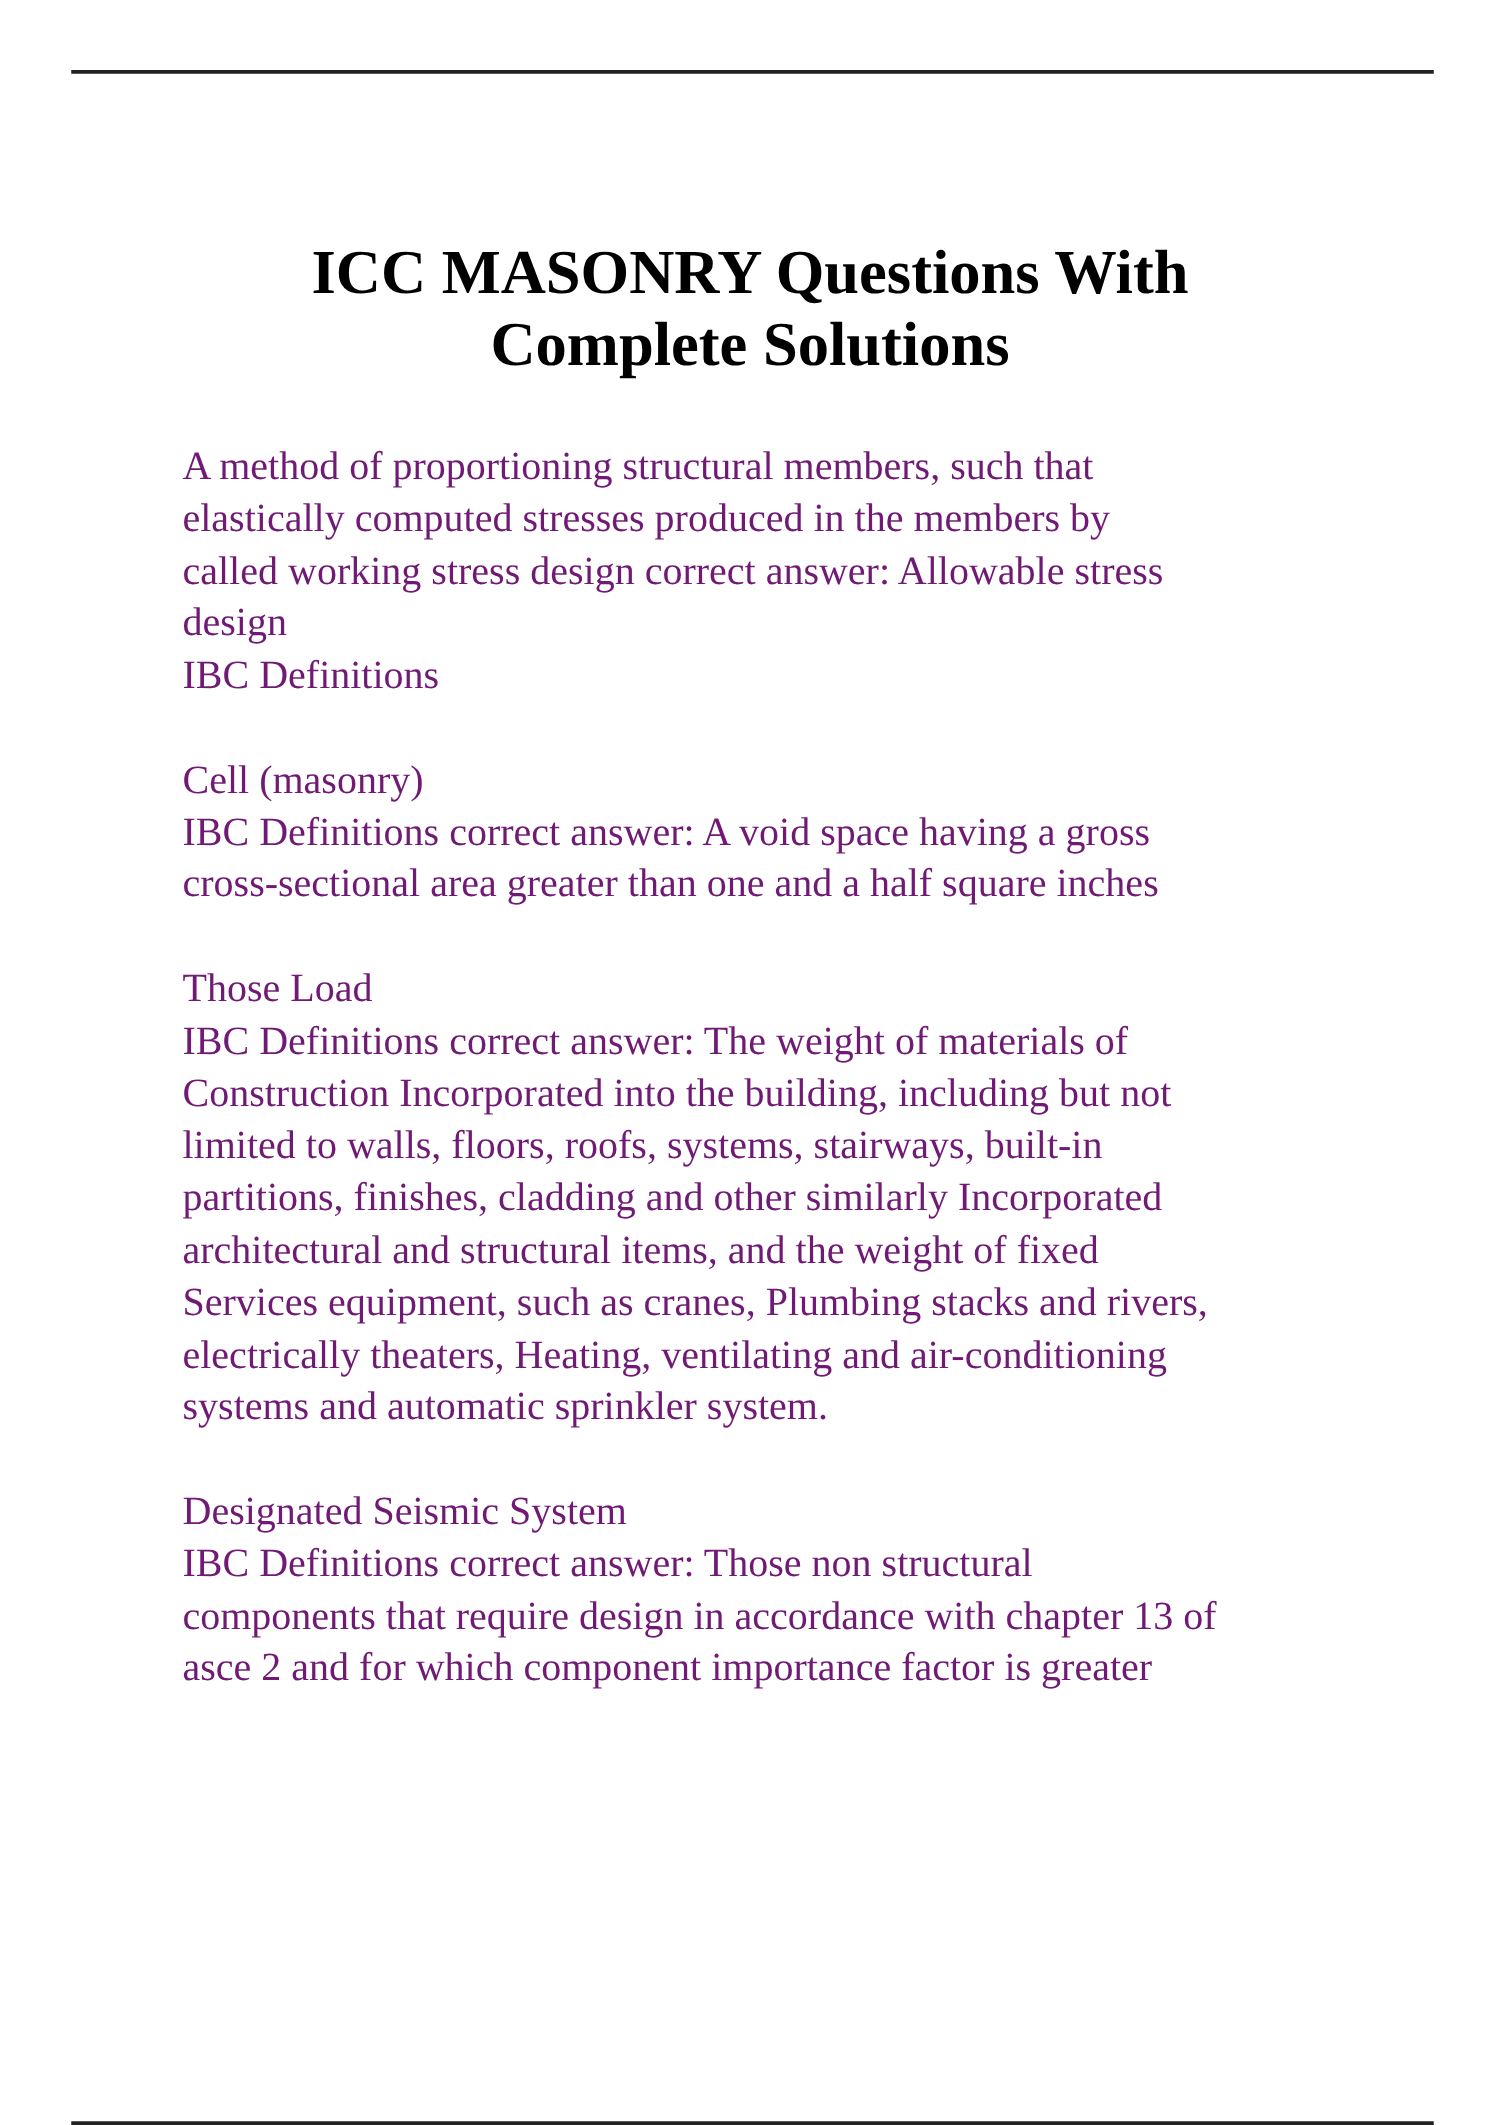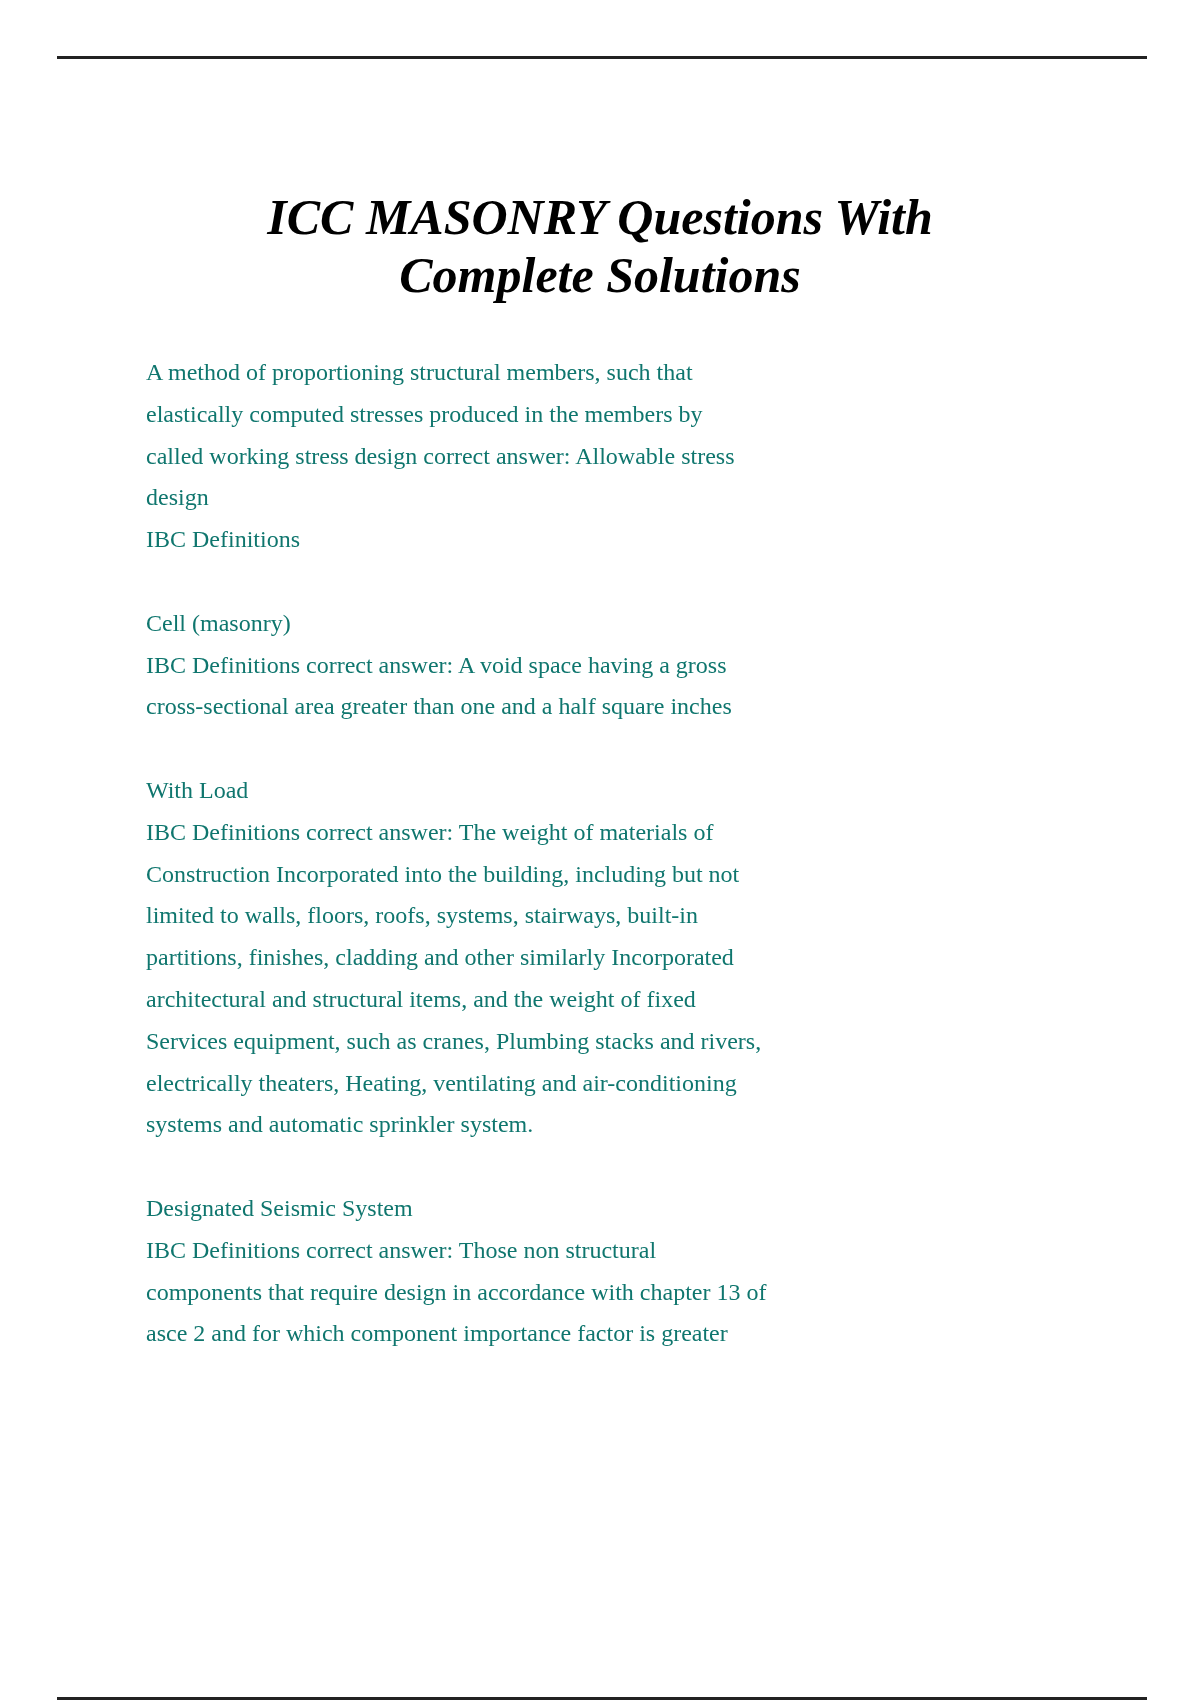--- a/index.html
+++ b/index.html
@@ -28,30 +28,30 @@
       position: absolute;
       top: 188px;
       left: 0;
       width: 1200px;
       text-align: center;
       font-weight: bold;
       font-size: 50px;
       line-height: 58px;
       color: #000000;
     }
-    .title span { display: block; font-style: italic; }
+    .title span { display: block; }
 
     .content {
       position: absolute;
       top: 352px;
       left: 146px;
       width: 960px;
-      font-size: 24px;
+      font-size: 32px;
       line-height: 41.8px;
-      color: #0f766e;
+      color: #701a75;
     }
     .entry { margin-bottom: 41.8px; }
     .line { display: block; white-space: nowrap; }
   </style>
 </head>
 <body>
 
 <div class="rule rule-top"></div>
 
 <h1 class="title">
@@ -68,21 +68,21 @@
     <span class="line">IBC Definitions</span>
   </div>
 
   <div class="entry">
     <span class="line">Cell (masonry)</span>
     <span class="line">IBC Definitions correct answer:  A void space having a gross</span>
     <span class="line">cross-sectional area greater than one and a half square inches</span>
   </div>
 
   <div class="entry">
-    <span class="line">With Load</span>
+    <span class="line">Those Load</span>
     <span class="line">IBC Definitions correct answer:  The weight of materials of</span>
     <span class="line">Construction Incorporated into the building, including but not</span>
     <span class="line">limited to walls, floors, roofs, systems, stairways, built-in</span>
     <span class="line">partitions, finishes, cladding and other similarly Incorporated</span>
     <span class="line">architectural and structural items, and the weight of fixed</span>
     <span class="line">Services equipment, such as cranes, Plumbing stacks and rivers,</span>
     <span class="line">electrically theaters, Heating, ventilating and air-conditioning</span>
     <span class="line">systems and automatic sprinkler system.</span>
   </div>
 

